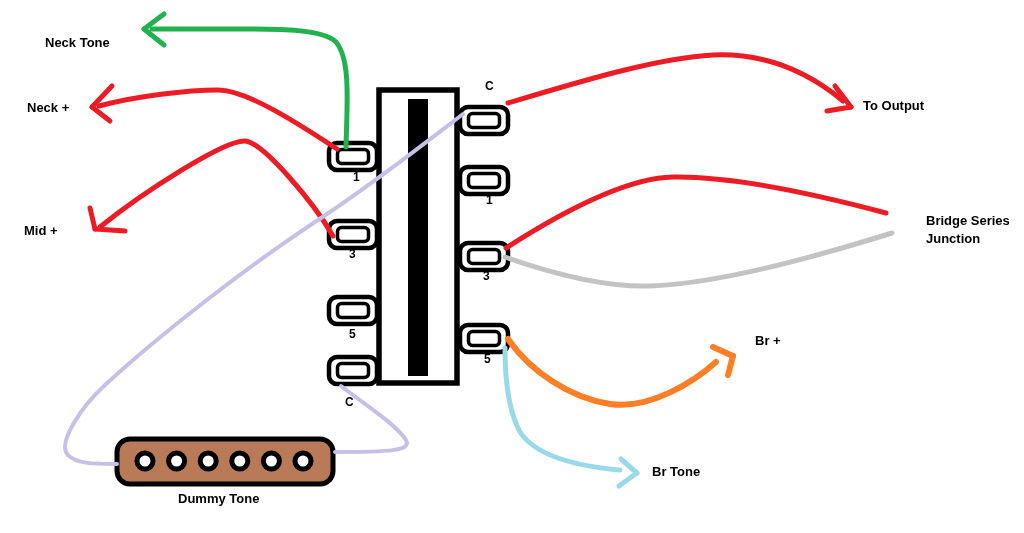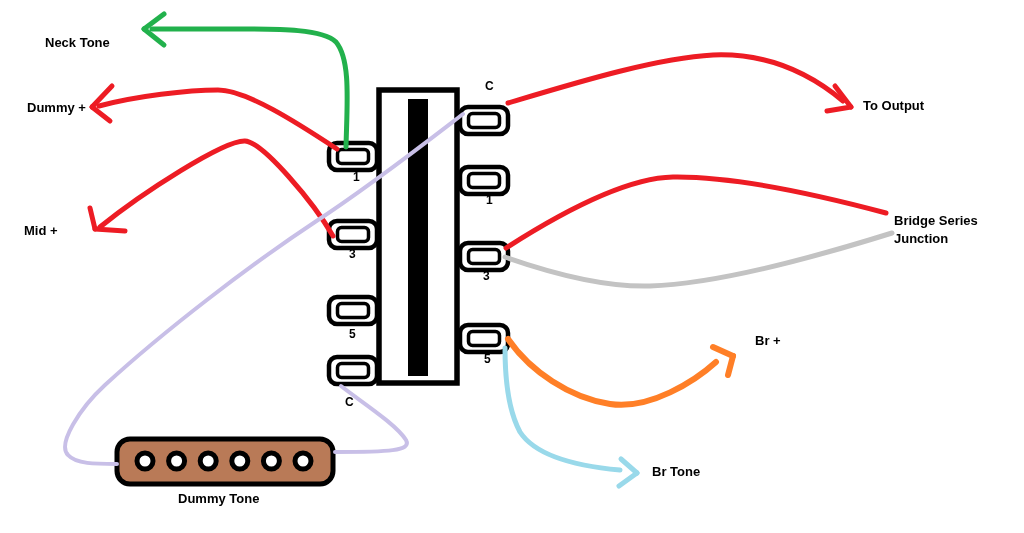--- a/index.html
+++ b/index.html
@@ -78,24 +78,24 @@
       <line x1="733" y1="356" x2="713" y2="347" stroke="#FF7F27" stroke-width="6" stroke-linecap="round"></line>
       <line x1="733" y1="356" x2="728" y2="375" stroke="#FF7F27" stroke-width="6" stroke-linecap="round"></line>
       <path d="M 505,348 C 505,380 508,410 520,432 C 535,455 575,466 620,470" fill="none" stroke="#99D9EA" stroke-width="5" stroke-linecap="round"></path>
       <line x1="637" y1="473" x2="621" y2="459" stroke="#99D9EA" stroke-width="5" stroke-linecap="round"></line>
       <line x1="637" y1="473" x2="619" y2="486" stroke="#99D9EA" stroke-width="5" stroke-linecap="round"></line>
       <path d="M 341,386 C 360,401 396,424 406,440 C 412,451 388,452 335,452" fill="none" stroke="#C8BFE7" stroke-width="4" stroke-linecap="round"></path>
       <path d="M 463,114 C 420,147 370,186 315,222 C 250,265 165,330 105,385 C 80,408 57,444 68,455 C 76,464 95,464 117,464" fill="none" stroke="#C8BFE7" stroke-width="4" stroke-linecap="round"></path>
     </svg>
 
   <div class="lbl" style="left:45px;top:34px">Neck Tone</div>
-  <div class="lbl" style="left:27px;top:99px">Dummy +</div>
+  <div class="lbl" style="left:27px;top:99px">Neck +</div>
   <div class="lbl" style="left:24px;top:222px">Mid +</div>
   <div class="lbl" style="left:863px;top:97px">To Output</div>
-  <div class="lbl" style="left:894px;top:212px">
+  <div class="lbl" style="left:926px;top:212px">
     <div>Bridge Series</div>
     <div>Junction</div>
   </div>
   <div class="lbl" style="left:755px;top:332px">Br +</div>
   <div class="lbl" style="left:652px;top:463px">Br Tone</div>
   <div class="lbl" style="left:178px;top:490px">Dummy Tone</div>
 
   <div class="lug-lbl" style="left:353px;top:171px">1</div>
   <div class="lug-lbl" style="left:349px;top:248px">3</div>
   <div class="lug-lbl" style="left:349px;top:328px">5</div>

